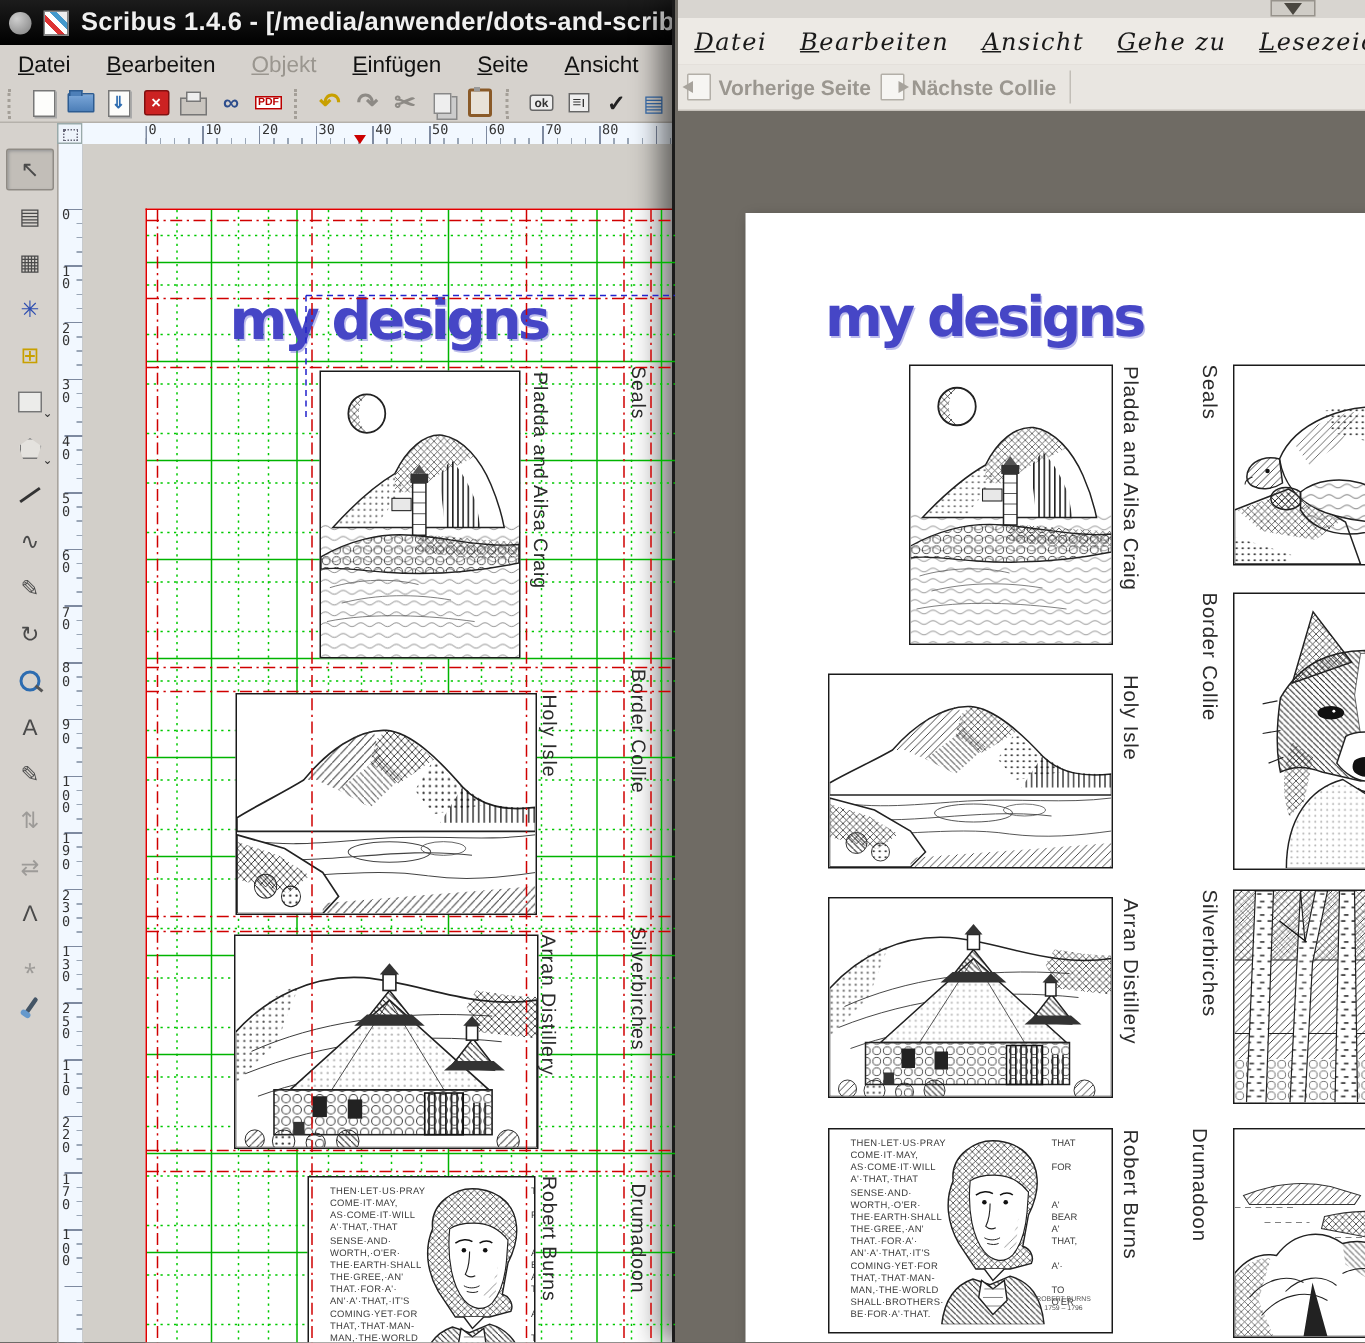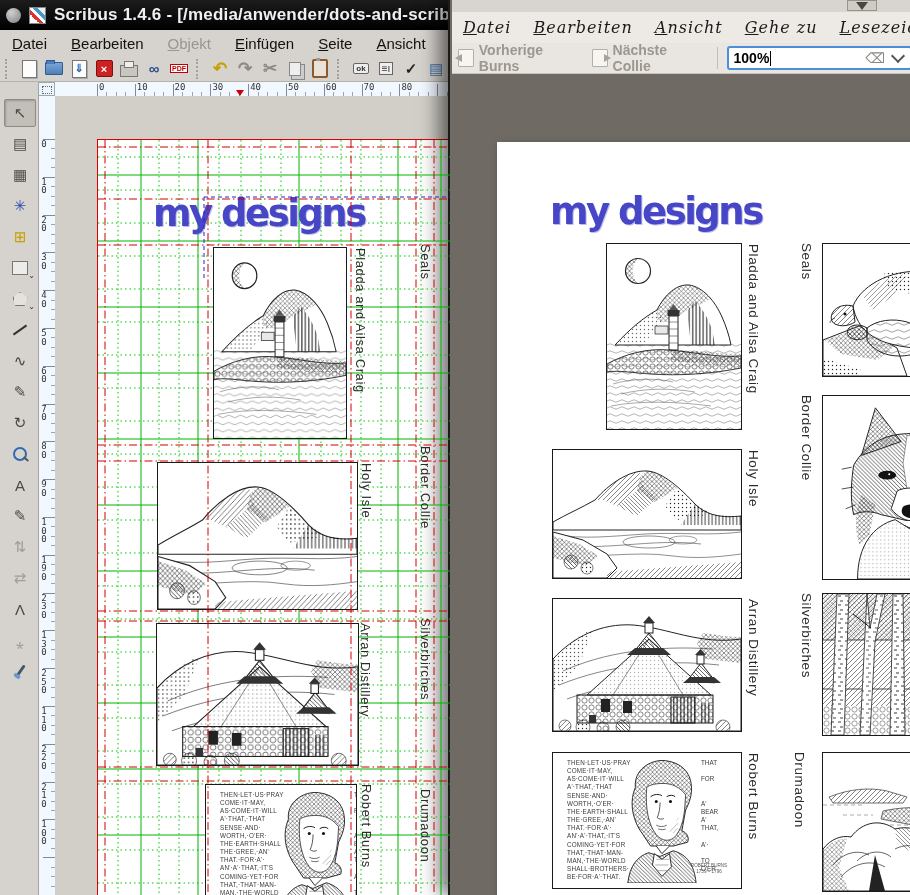--- a/index.html
+++ b/index.html
@@ -409,21 +409,21 @@
       <span class="vnum" style="top: 308.6px;">70</span>
       <span class="vnum" style="top: 346.4px;">80</span>
       <span class="vnum" style="top: 384.2px;">90</span>
       <span class="vnum" style="top: 422px;">100</span>
       <span class="vnum" style="top: 459.8px;">190</span>
       <span class="vnum" style="top: 497.6px;">230</span>
       <span class="vnum" style="top: 535.4px;">130</span>
       <span class="vnum" style="top: 573.2px;">250</span>
       <span class="vnum" style="top: 611px;">110</span>
       <span class="vnum" style="top: 648.8px;">220</span>
-      <span class="vnum" style="top: 686.6px;">210</span>
+      <span class="vnum" style="top: 686.6px;">170</span>
       <span class="vnum" style="top: 724.4px;">100</span>
     </div>
 
   <div id="palette" class="abs">
       <div class="pal-btn sel" style="top: 3px;">↖</div>
       <div class="pal-btn" style="top: 34px;">▤</div>
       <div class="pal-btn" style="top: 65px;">▦</div>
       <div class="pal-btn" style="top: 96px; color: rgb(45, 77, 176);">✳</div>
       <div class="pal-btn" style="top: 127px; color: rgb(200, 160, 0);">⊞</div>
       <div class="pal-btn" style="top: 158px;">
@@ -602,33 +602,27 @@
       <span class="mi"><u>D</u>atei</span>
       <span class="mi"><u>B</u>earbeiten</span>
       <span class="mi"><u>A</u>nsicht</span>
       <span class="mi"><u>G</u>ehe zu</span>
       <span class="mi"><u>L</u>esezeichen</span>
     </div>
 
   <div id="vw-toolbar" class="abs">
     <span class="nav-btn">
       <span class="pgnav prev"></span>
-      <span>Vorherige Burns</span>
+      <span>Vorherige Seite</span>
     </span>
     <span class="nav-btn">
       <span class="pgnav next"></span>
       <span>Nächste Collie</span>
     </span>
     <span class="vsep"></span>
-    <span id="zoom-box" role="textbox">
-      <span class="val">100%</span>
-      <span class="caret"></span>
-      <span class="clear-ico">⌫</span>
-      <span class="dd-chev"></span>
-    </span>
   </div>
 
   <div id="vw-content" class="abs">
     <div id="vw-page" class="abs">
 
       <div class="designs-title" style="left:53px;top:48px">my designs</div>
 
       <div class="artframe" style="left:109px;top:101px;width:134px;height:185px">
         <svg width="134" height="185" viewBox="0 0 134 185">
             <use href="#art-pladda"></use>

